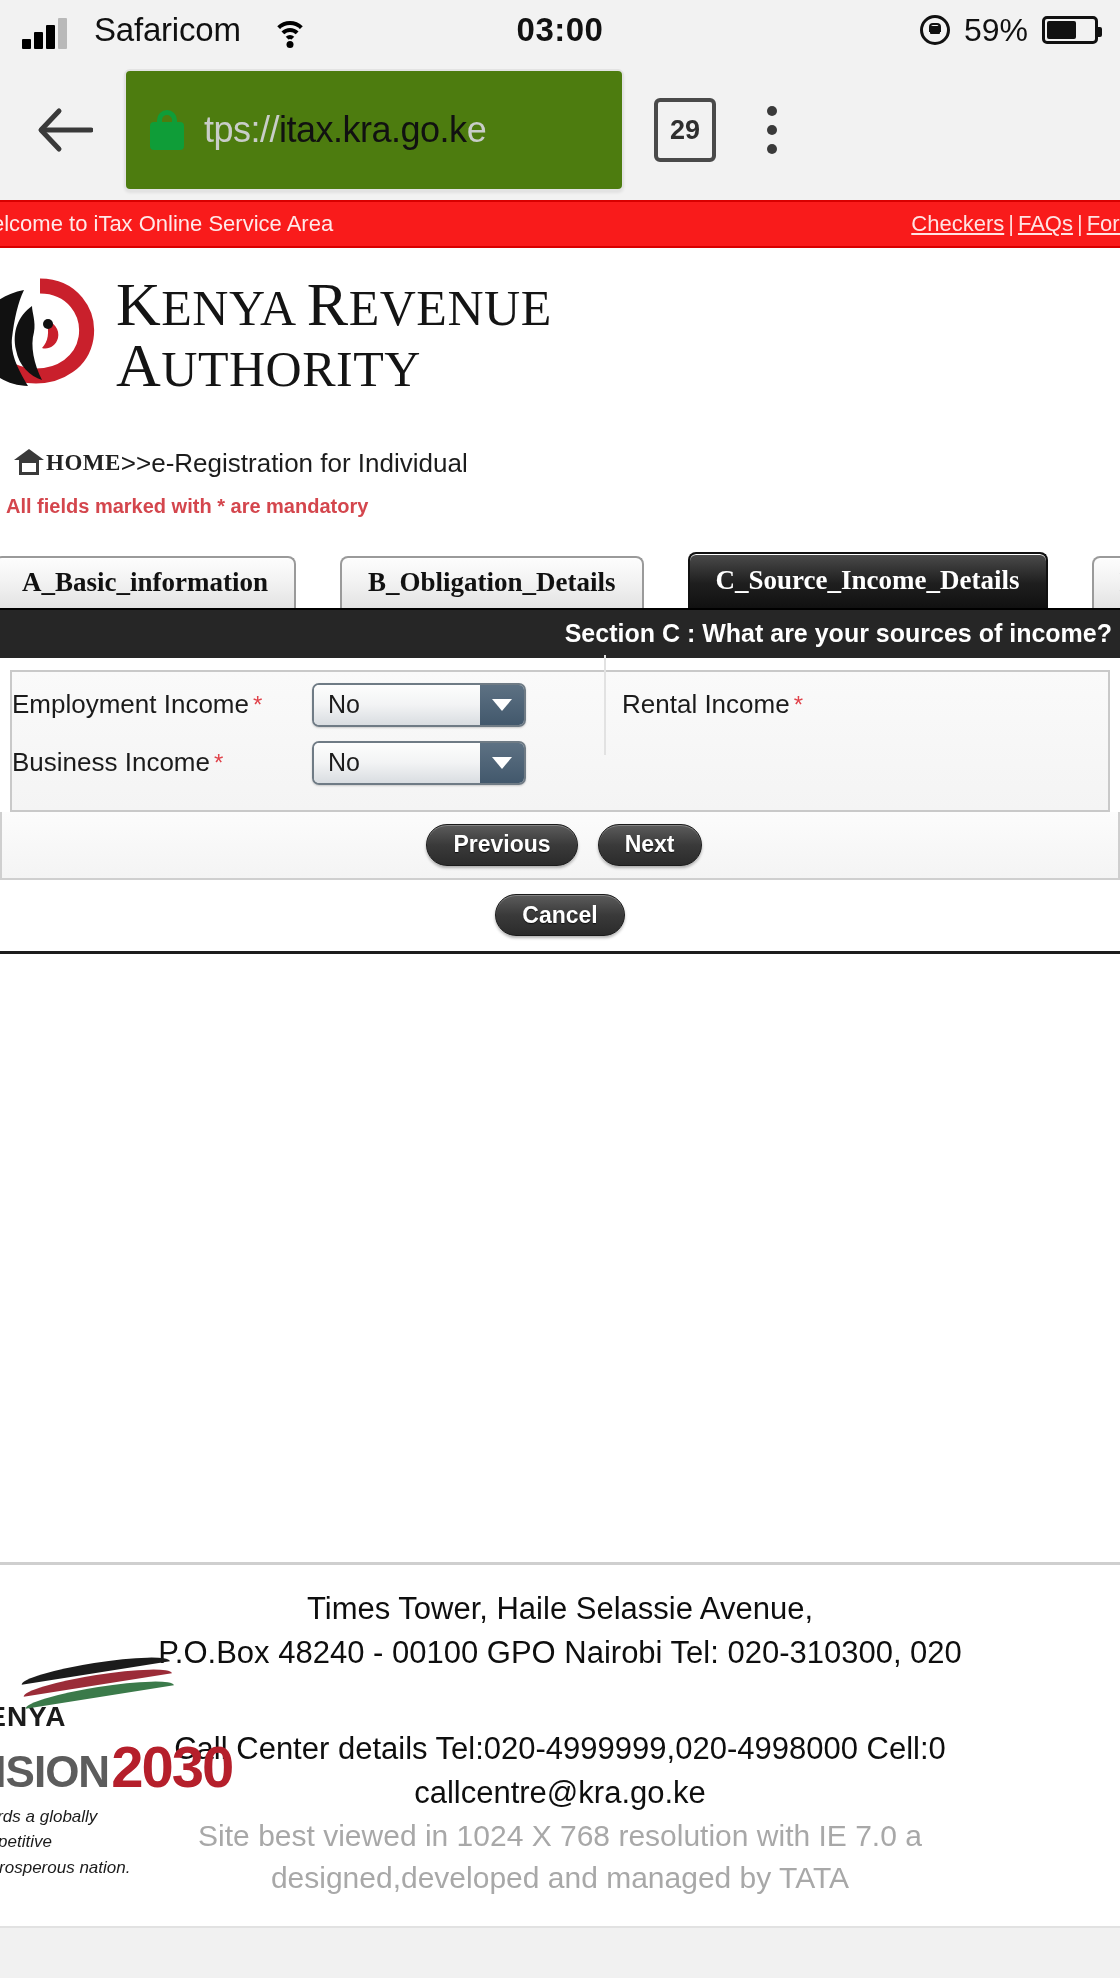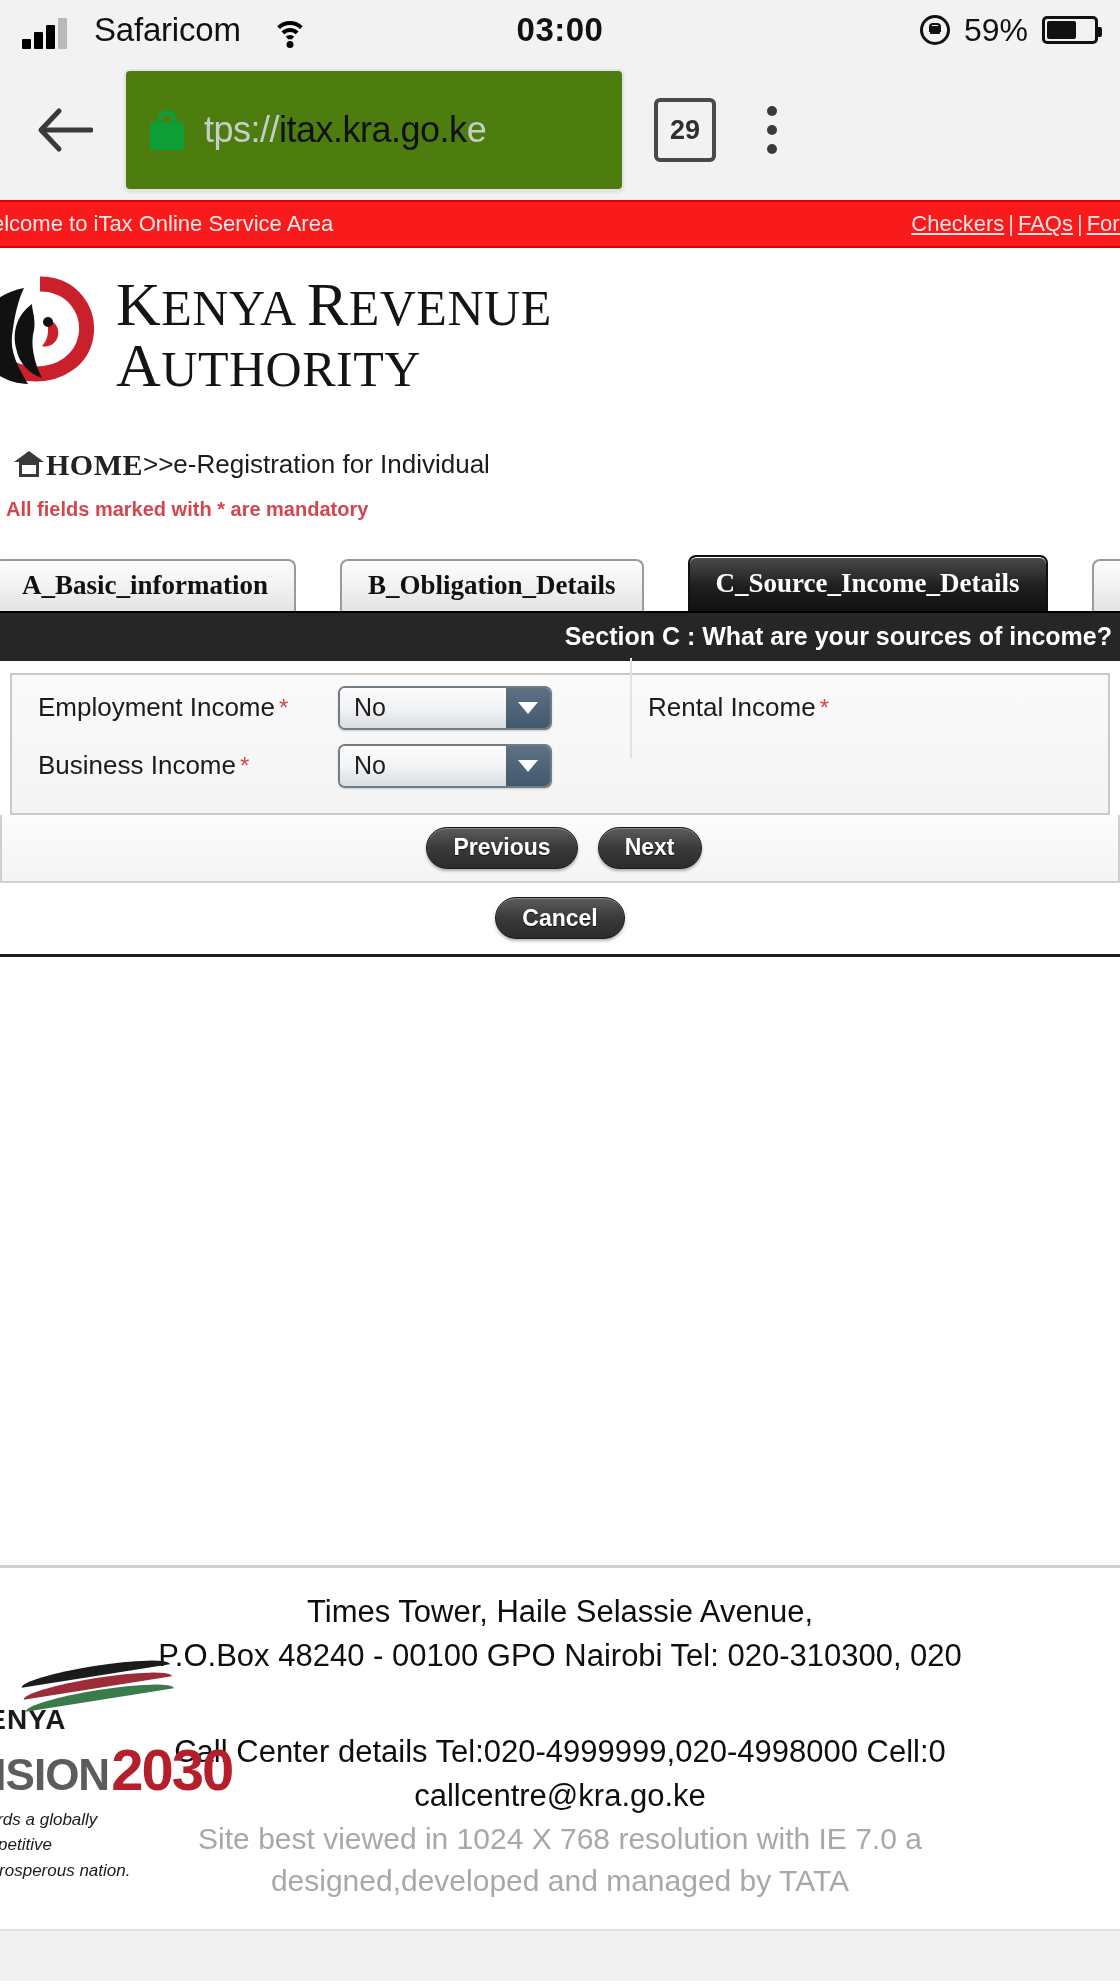--- a/index.html
+++ b/index.html
@@ -91,33 +91,33 @@
     border-top: 2px solid #d80000; border-bottom: 2px solid #d80000;
     position: relative;
   }
   .red-banner .welcome {
     color: #ffe9e9; font-size: 22px; margin-left: -8px; white-space: nowrap;
   }
   .red-banner .links { color: #ffd9d9; font-size: 22px; white-space: nowrap; margin-right: -22px; }
   .red-banner .links a { color: #ffe3e3; text-decoration: underline; }
   .red-banner .links span.sep { text-decoration: none; padding: 0 4px; }
 
-  .kra-header { padding: 26px 0 10px 0; display: flex; align-items: flex-start; }
+  .kra-header { padding: 26px 0 10px 0; display: flex; align-items: flex-end; }
   .kra-logo { width: 148px; height: 120px; margin-left: -38px; flex: none; position: relative; }
   .kra-text { font-family: "Liberation Serif", serif; line-height: 0.98; margin-left: 6px; }
   .kra-text .l1, .kra-text .l2 { font-size: 50px; color: #141414; letter-spacing: 0.5px; }
   .kra-text .l1 .cap, .kra-text .l2 .cap { font-size: 62px; }
 
   .breadcrumb { margin: 42px 0 0 14px; display: flex; align-items: center; font-size: 26px; color: #222; }
   .home-ico { width: 30px; height: 28px; position: relative; margin-right: 2px; flex:none; }
   .home-ico .roof { position: absolute; top: 0; left: 0; width: 0; height: 0;
      border-left: 15px solid transparent; border-right: 15px solid transparent; border-bottom: 11px solid #3a3a3a; }
   .home-ico .base { position: absolute; bottom: 2px; left: 5px; width: 20px; height: 15px;
      border: 3px solid #3a3a3a; background: #fff; }
-  .bc-home { font-family: "Liberation Serif", serif; font-weight: bold; font-size: 30px; letter-spacing: 0.5px; }
+  .bc-home { font-family: "Liberation Serif", serif; font-weight: bold; font-size: 23px; letter-spacing: 0.5px; }
   .bc-rest { font-size: 26px; color: #1c1c1c; }
 
   .mandatory { margin: 16px 0 0 6px; color: #d4464d; font-size: 20px; font-weight: bold; }
 
   
   .tabs { margin-top: 34px; display: flex; align-items: flex-end; padding-left: 0; gap: 36px; }
   .tab {
     height: 52px; display: flex; align-items: center; justify-content: center;
     padding: 0 26px; font-family: "Liberation Serif", serif; font-weight: bold; font-size: 27px;
     border: 2px solid #9a9a9a; border-bottom: none; border-radius: 8px 8px 0 0;
@@ -138,21 +138,21 @@
   }
 
   .form-shell { padding: 0 10px; }
   .fieldset {
     border: 2px solid #c9c9c9; margin-top: 12px; padding: 4px 0 18px 0;
     background: linear-gradient(to bottom, #fafafa, #f4f4f4);
     position: relative;
   }
   .legend { position: relative; top: -16px; left: 20px; background: #fff; display: inline-block;
             padding: 0 8px; font-size: 26px; font-weight: bold; color: #1a1a1a; }
-  .frow { display: flex; align-items: center; height: 58px; padding-left: 26px; }
+  .frow { display: flex; align-items: center; height: 58px; }
   .fcell { display: flex; align-items: center; }
   .flabel { font-size: 26px; color: #1b1b1b; width: 300px; }
   .flabel .req { color: #e0434b; font-size: 24px; margin-left: 4px; }
   .sel-wrap { width: 214px; }
   .sel {
     height: 44px; border: 2px solid #6f7b85; border-radius: 7px; display: flex;
     overflow: hidden; box-shadow: 0 1px 2px rgba(0,0,0,0.18);
   }
   .sel .val {
     flex: 1; background: linear-gradient(to bottom, #fdfdfd 0%, #f2f3f4 50%, #d9dde1 100%);

